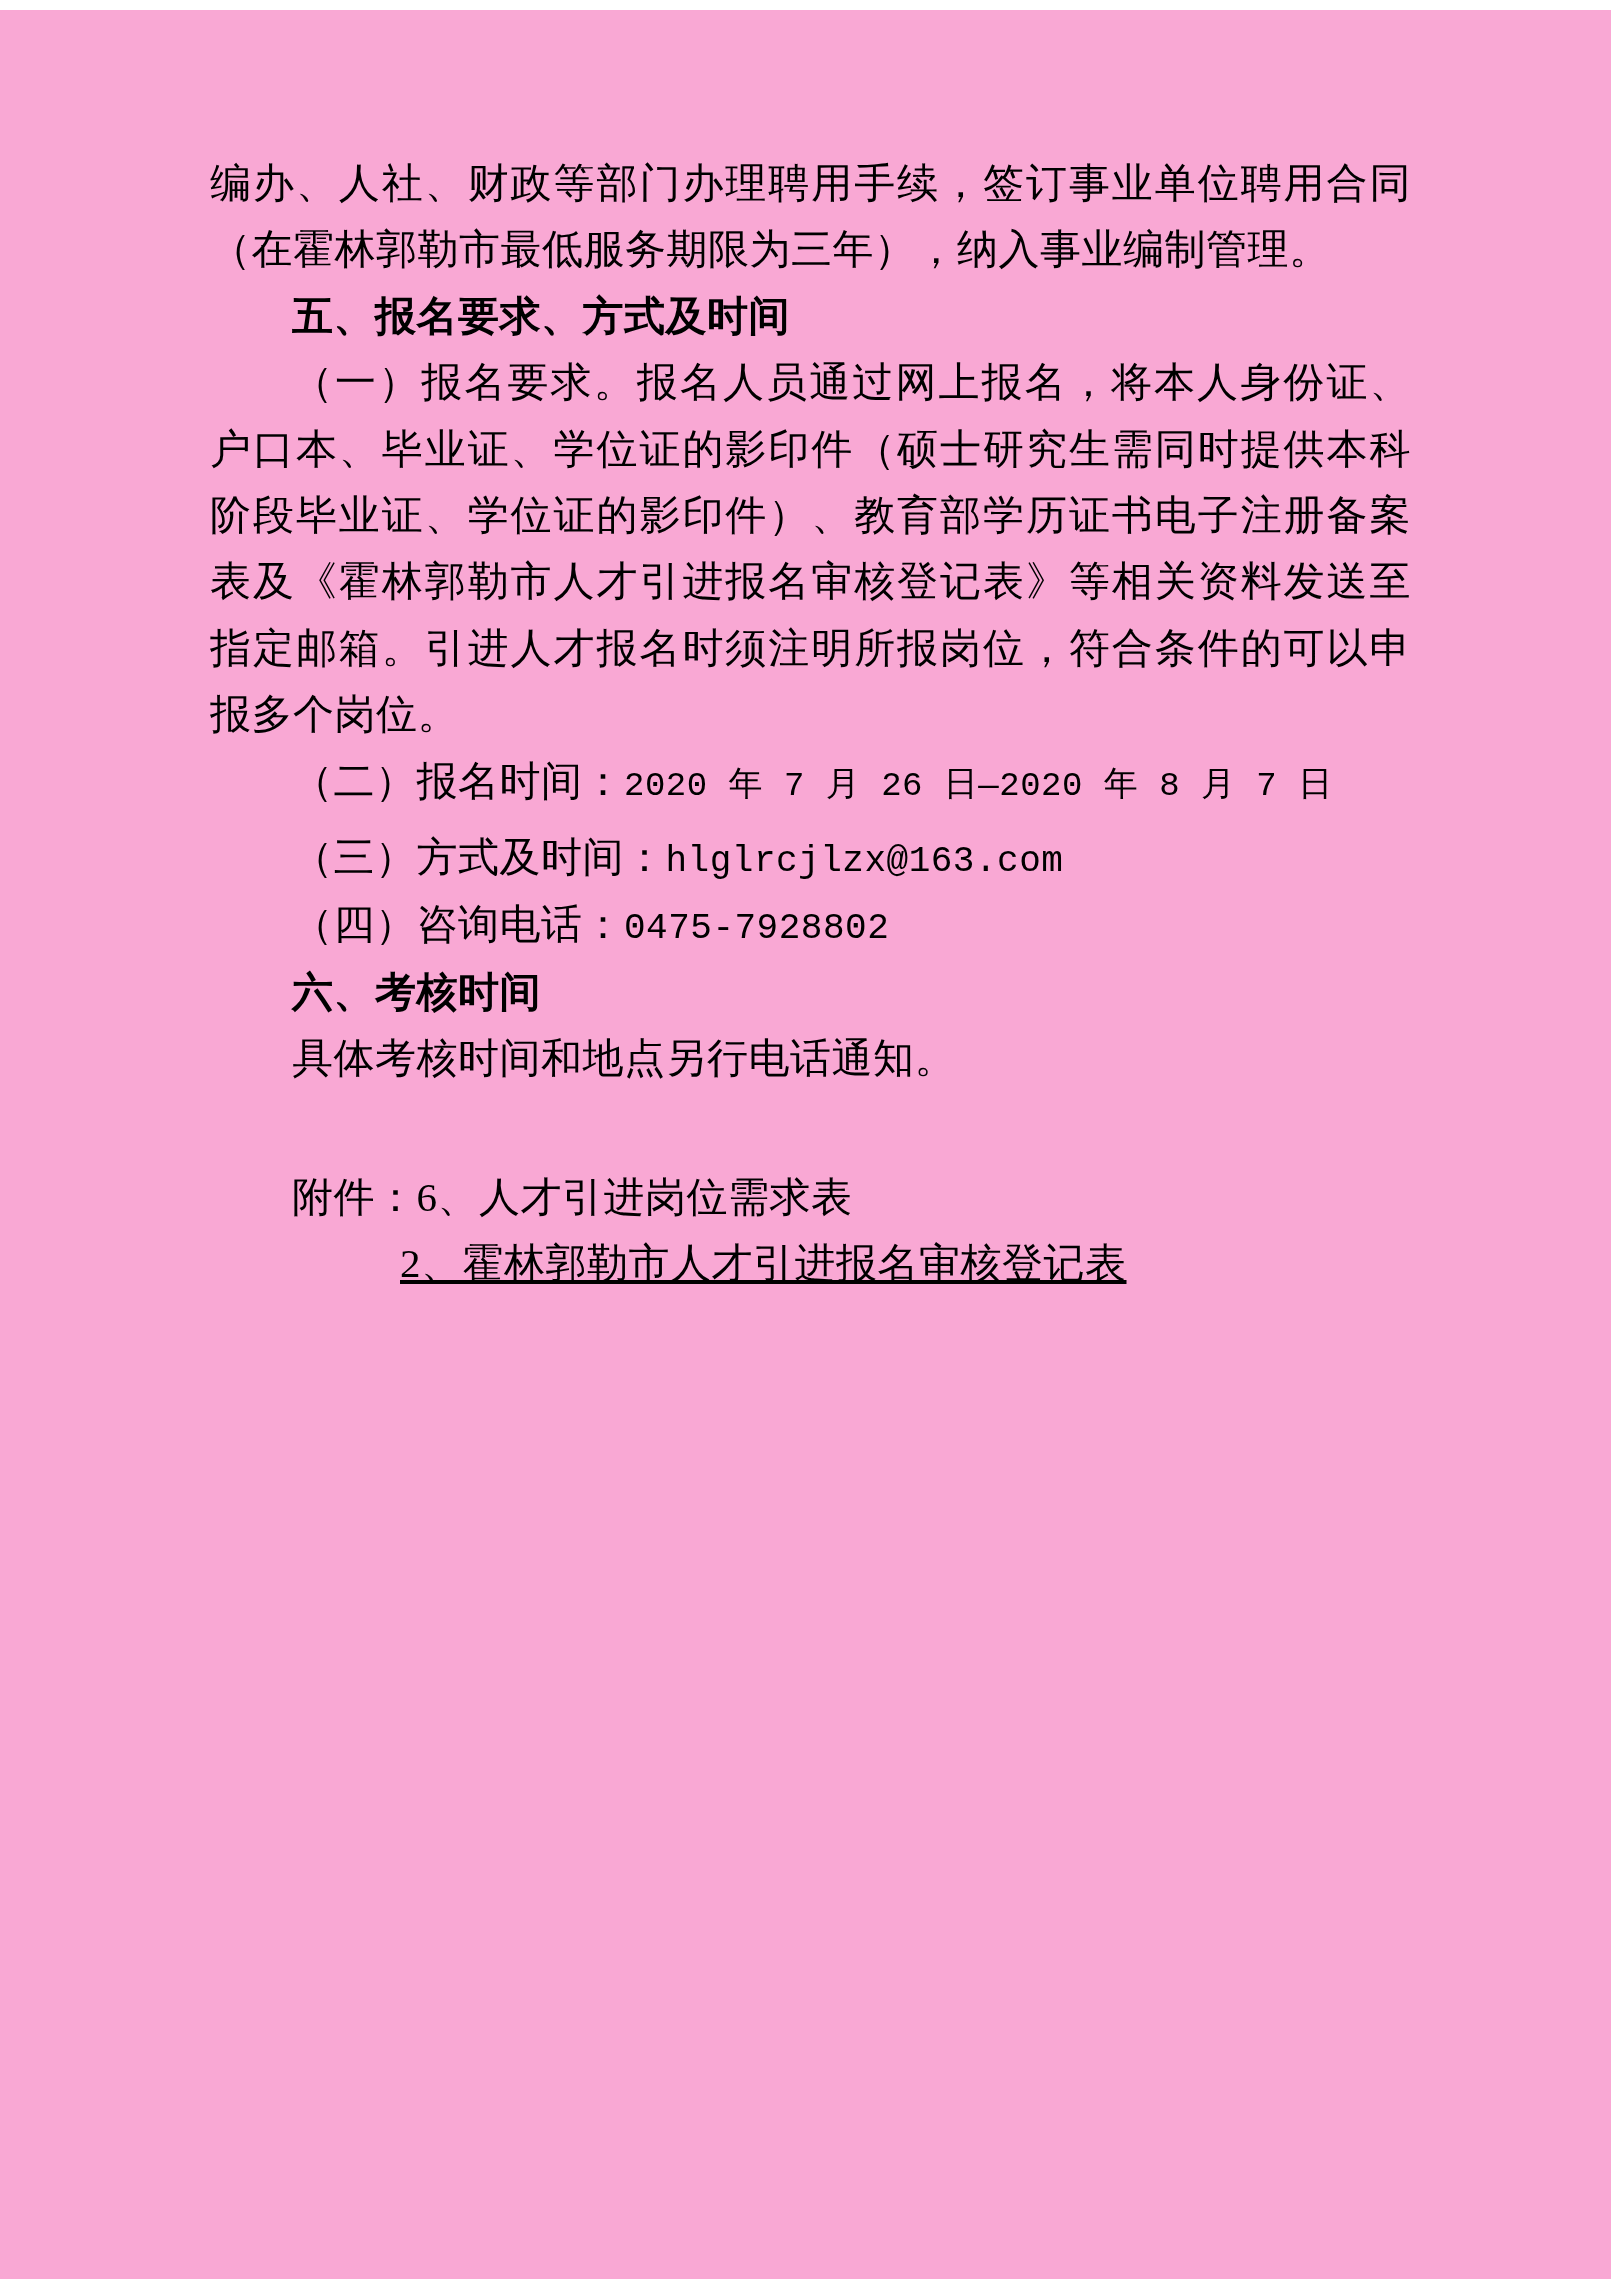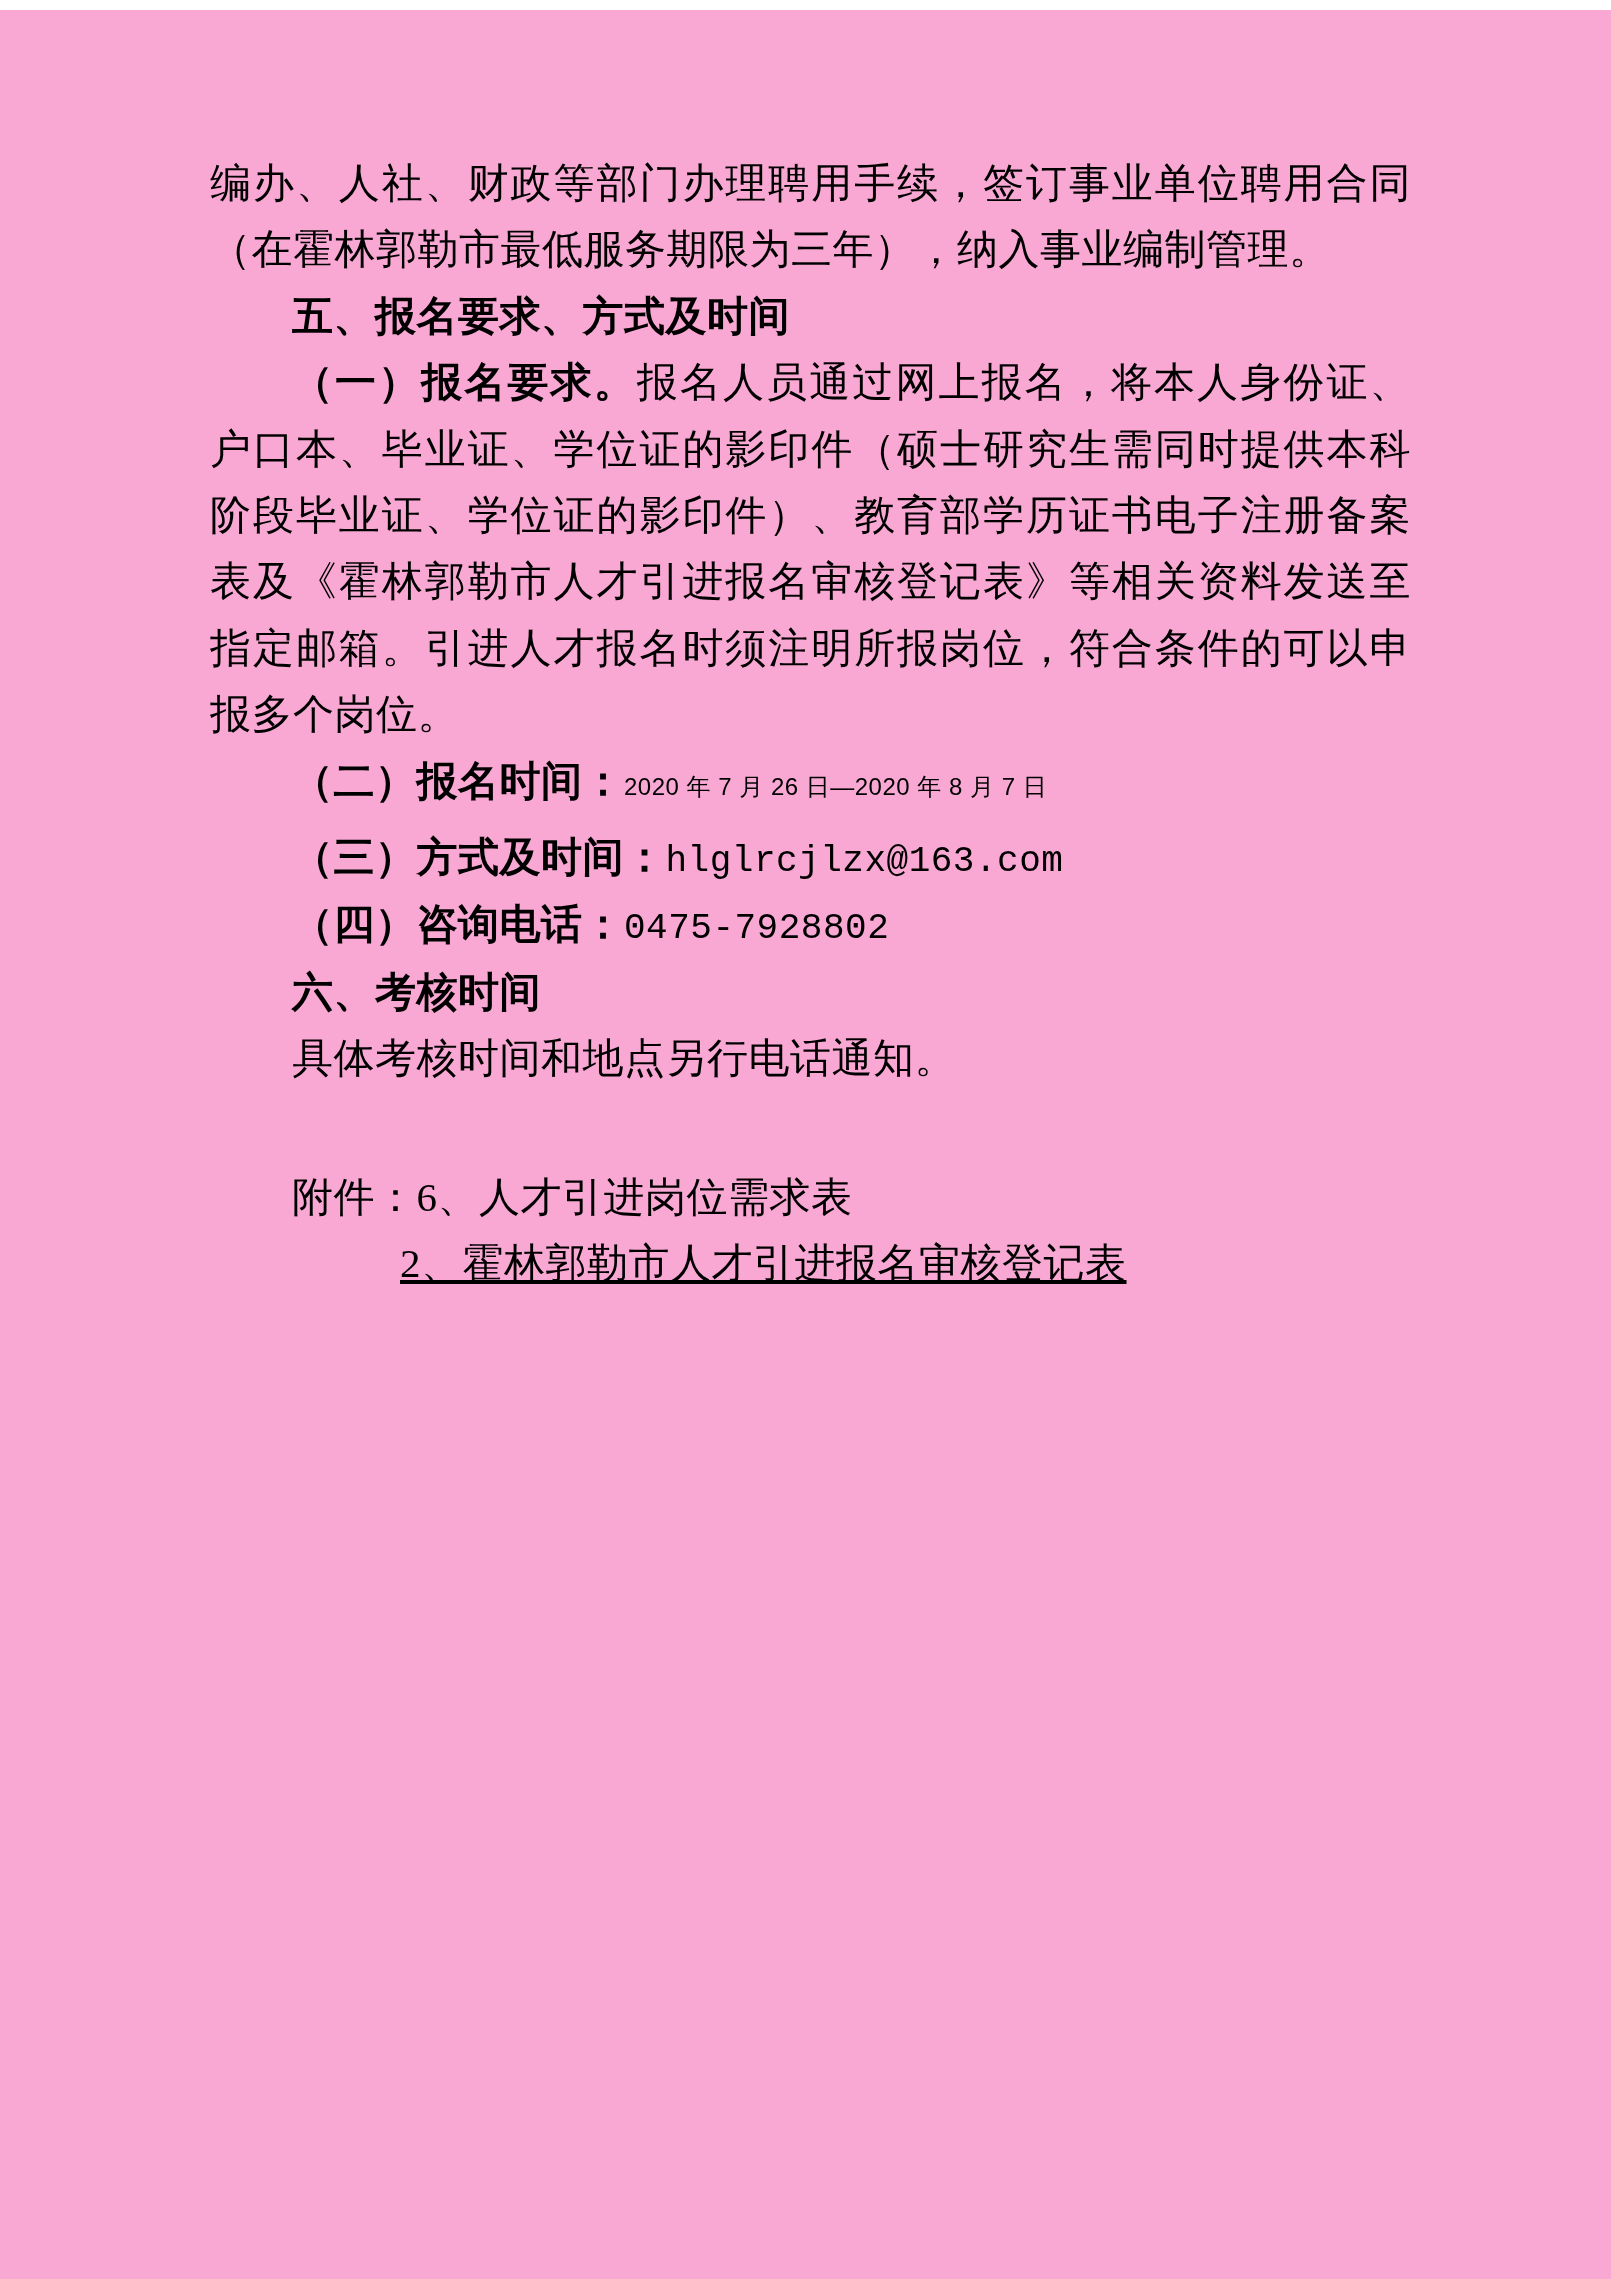--- a/index.html
+++ b/index.html
@@ -30,30 +30,30 @@
   }
   .para-indent {
     text-indent: 82px;
   }
   .heading {
     text-indent: 82px;
     font-weight: bold;
     margin: 0;
   }
   .bold {
-    font-weight: bold;
+    font-weight: normal;
   }
   .mono {
     font-family: "Liberation Mono", "DejaVu Sans Mono", monospace;
     font-size: 36px;
     letter-spacing: 0.5px;
   }
   .num {
-    font-family: Liberation Sans, sans-serif;
-    font-size: 24px;
+    font-family: Liberation Mono, monospace;
+    font-size: 34px;
   }
   .attach-block {
     margin-top: 72px;
   }
   .attach-line-1 {
     text-indent: 82px;
   }
   .attach-line-2 {
     text-indent: 190px;
     text-decoration: underline;

